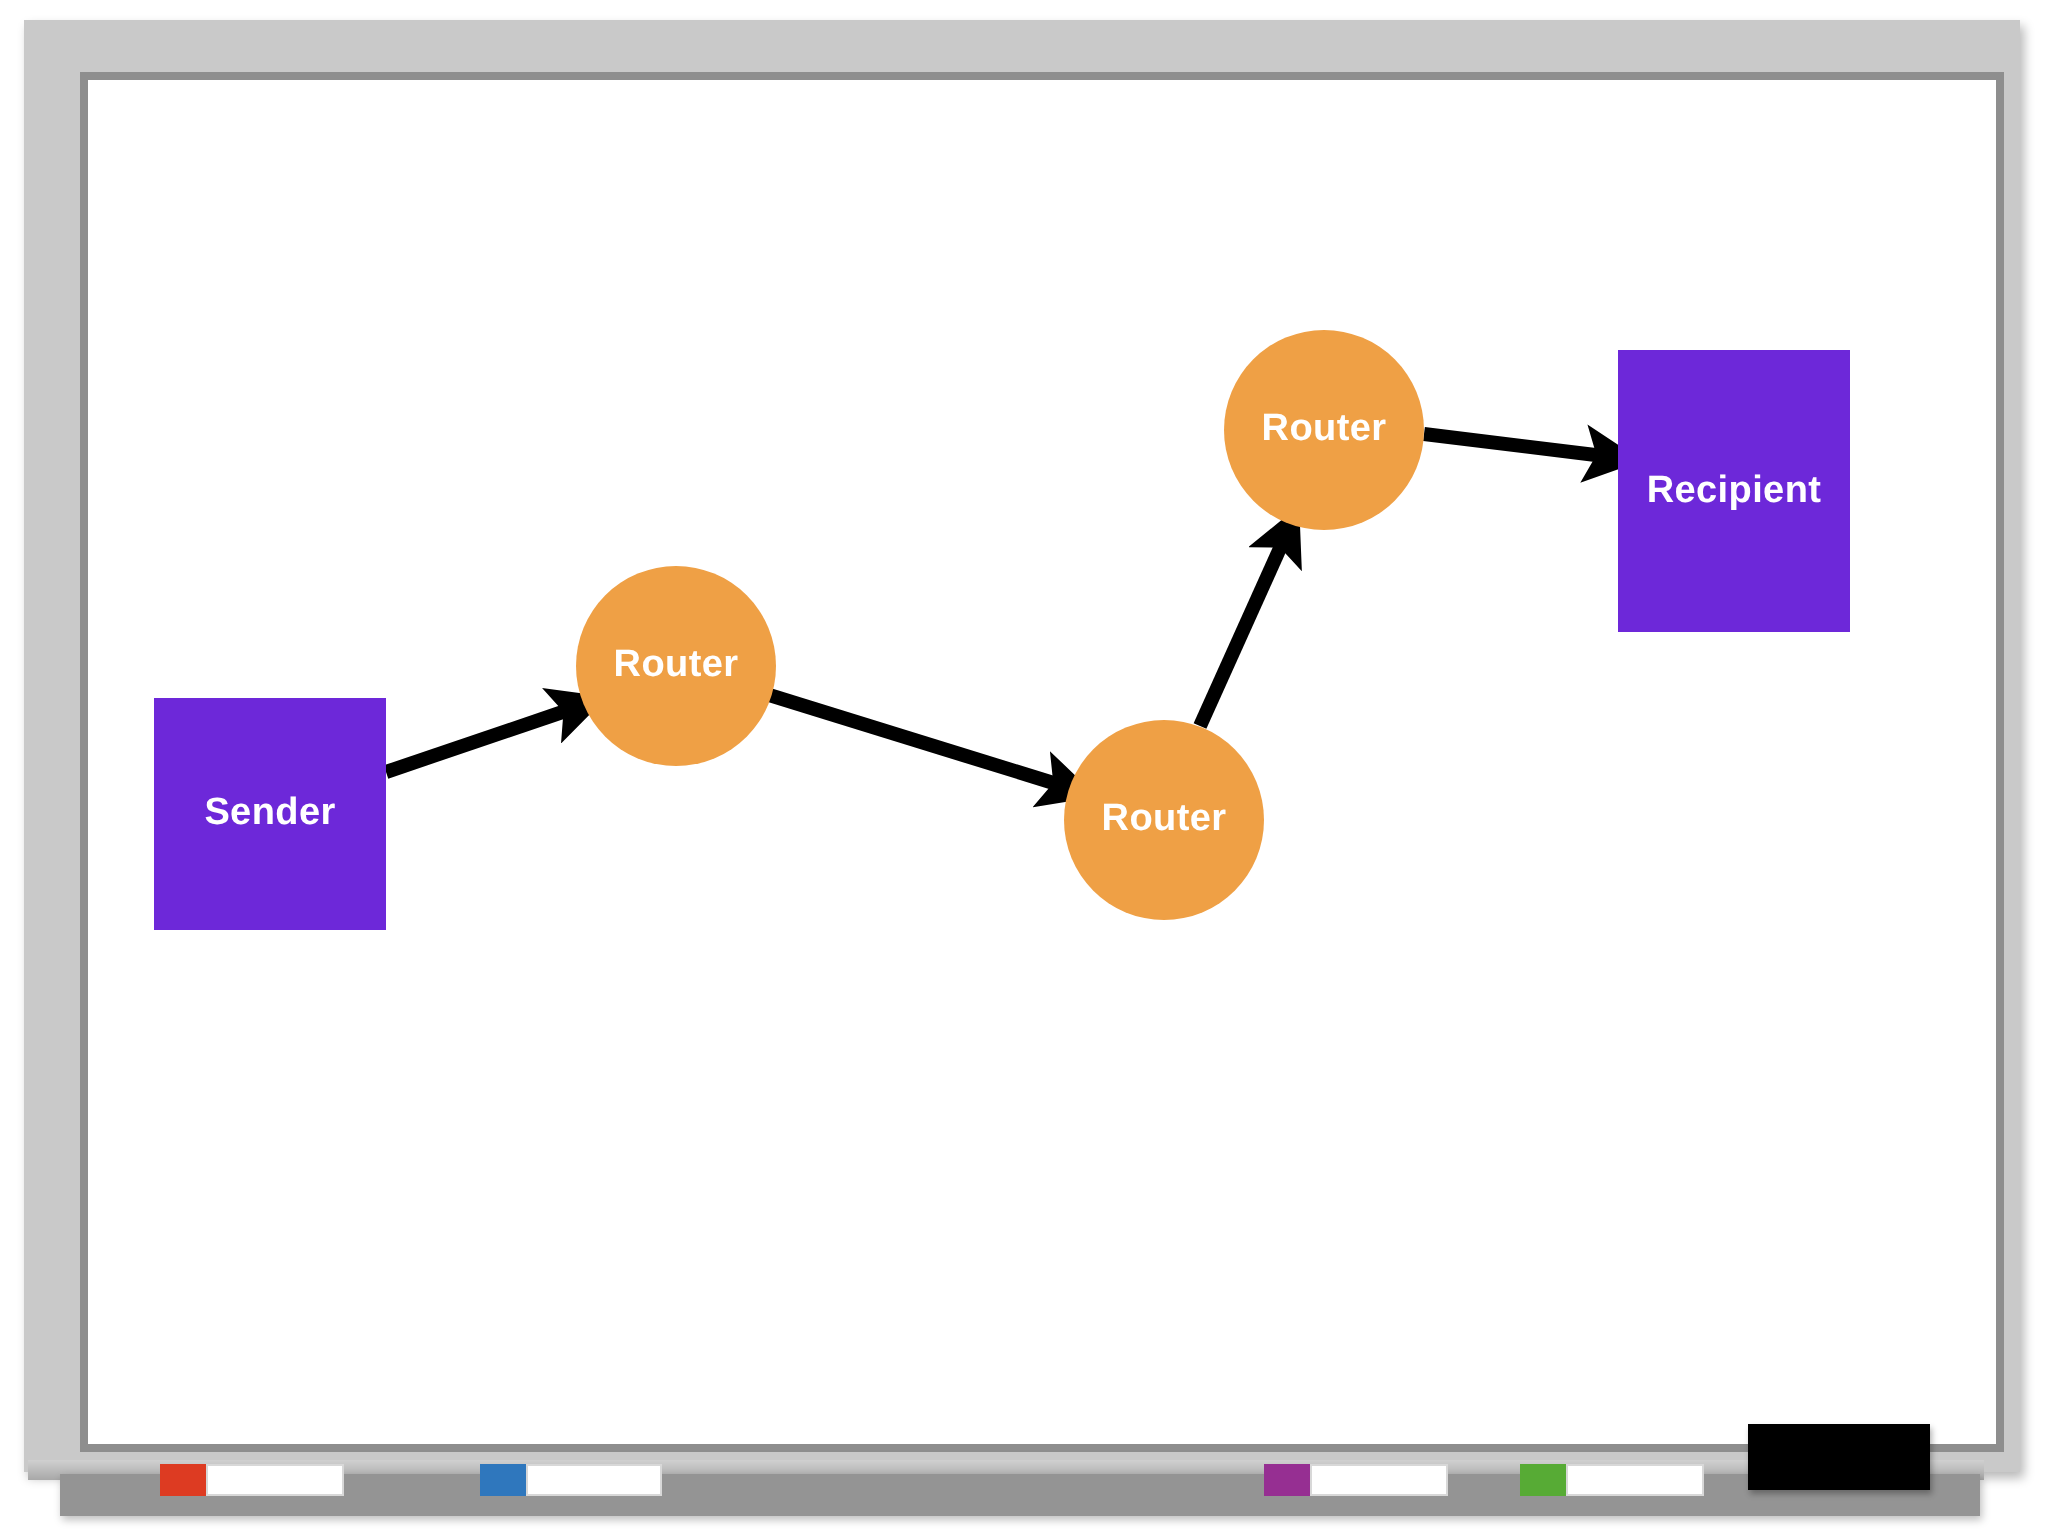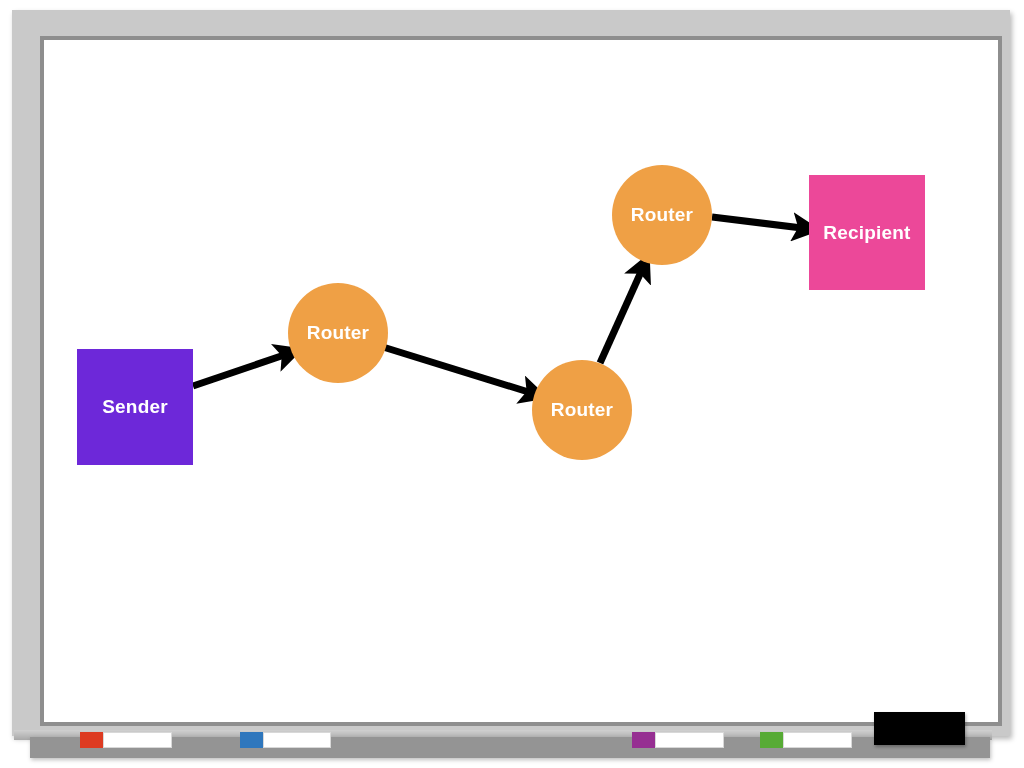--- a/index.html
+++ b/index.html
@@ -136,21 +136,21 @@
         </div>
         <div class="node-circle" style="left: 288px; top: 283px; width: 100px; height: 100px; background: rgb(239, 160, 69);">
           <span>Router</span>
         </div>
         <div class="node-circle" style="left: 532px; top: 360px; width: 100px; height: 100px; background: rgb(239, 160, 69);">
           <span>Router</span>
         </div>
         <div class="node-circle" style="left: 612px; top: 165px; width: 100px; height: 100px; background: rgb(239, 160, 69);">
           <span>Router</span>
         </div>
-        <div class="node-box" style="left: 809px; top: 175px; width: 116px; height: 115px; background: #ec4899;">
+        <div class="node-box" style="left: 809px; top: 175px; width: 116px; height: 141px; background: #6d28d9;">
           <span>Recipient</span>
         </div>
       </div>
   </div>
 
   <div class="tray-lip"></div>
   <div class="tray-ledge"></div>
   <div id="markers">
       <div class="marker" style="left: 80px; width: 92px;">
         <div class="cap" style="background: rgb(221, 59, 34);"></div>

